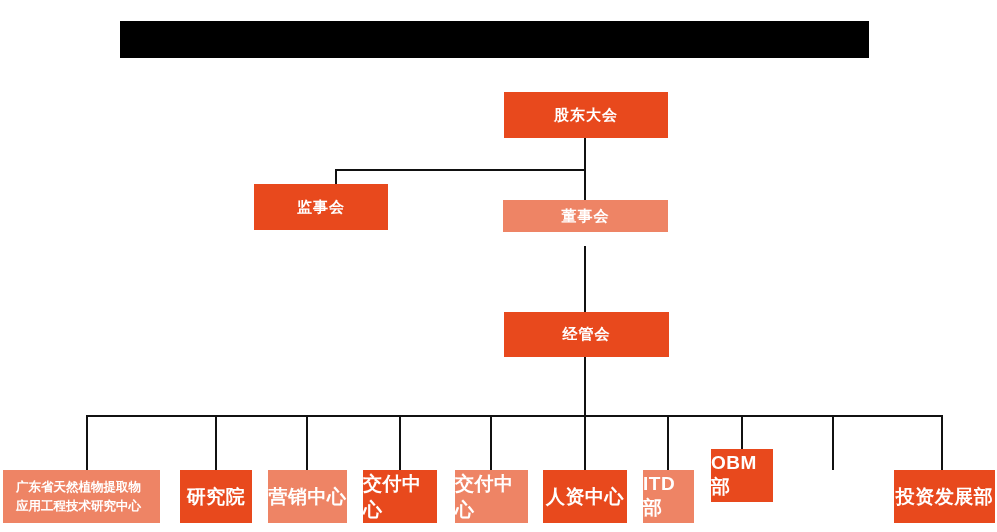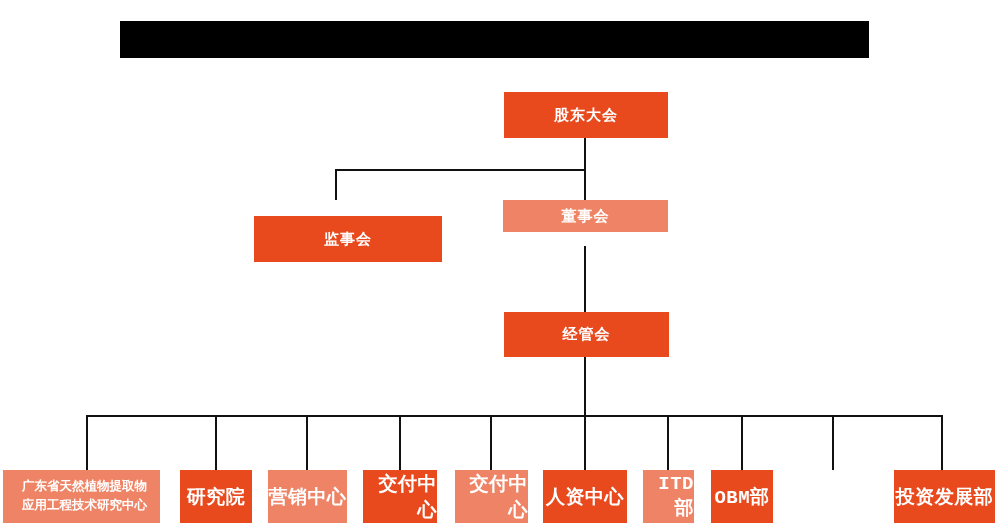--- a/index.html
+++ b/index.html
@@ -21,26 +21,25 @@
   .redacted-bar{
     position:absolute;left:120px;top:21px;width:749px;height:37px;
     background:var(--title-bar);
   }
   .line{position:absolute;background:var(--connector);}
   .node{
     position:absolute;
     display:flex;align-items:center;justify-content:center;
     color:var(--node-text);
     font-weight:bold;
-    text-align:right;
+    text-align:left;
     box-sizing:border-box;
     font-size:15px;
     letter-spacing:1px;
     z-index:2;
-    font-family:Liberation Mono, monospace;
   }
   .node.dark{background:var(--primary-orange);}
   .node.light{background:var(--light-orange);}
   .node.small{font-size:19px;letter-spacing:0.5px;}
   .node.tiny{font-size:12.5px;line-height:1.5;letter-spacing:0;padding:0 13px;}
 </style>
 </head>
 <body>
 
 <div class="canvas">
@@ -62,21 +61,21 @@
   <div class="line" style="left:584px;top:415px;width:2px;height:55px;"></div>
   <div class="line" style="left:667px;top:415px;width:2px;height:55px;"></div>
   <div class="line" style="left:741px;top:415px;width:2px;height:55px;"></div>
   <div class="line" style="left:832px;top:415px;width:2px;height:55px;"></div>
   <div class="line" style="left:941px;top:415px;width:2px;height:55px;"></div>
 
   <div class="node dark" style="left:504px;top:92px;width:164px;height:46px;">
     <span>股东大会</span>
   </div>
 
-  <div class="node dark" style="left:254px;top:216px;width:188px;height:46px;">
+  <div class="node dark" style="left:254px;top:184px;width:134px;height:46px;">
     <span>监事会</span>
   </div>
   <div class="node light" style="left:503px;top:200px;width:165px;height:32px;">
     <span>董事会</span>
   </div>
 
   <div class="node dark" style="left:504px;top:312px;width:165px;height:45px;">
     <span>经管会</span>
   </div>
 
@@ -94,20 +93,20 @@
   </div>
   <div class="node light small" style="left:455px;top:470px;width:73px;height:53px;">
     <span>交付中心</span>
   </div>
   <div class="node dark small" style="left:543px;top:470px;width:84px;height:53px;">
     <span>人资中心</span>
   </div>
   <div class="node light small" style="left:643px;top:470px;width:51px;height:53px;">
     <span>ITD部</span>
   </div>
-  <div class="node dark small" style="left:711px;top:470px;width:62px;height:53px;">
+  <div class="node dark small" style="left:711px;top:449px;width:62px;height:53px;">
     <span>OBM部</span>
   </div>
   <div class="node dark small" style="left:894px;top:470px;width:101px;height:53px;">
     <span>投资发展部</span>
   </div>
 
 </div>
 
 </body></html>

